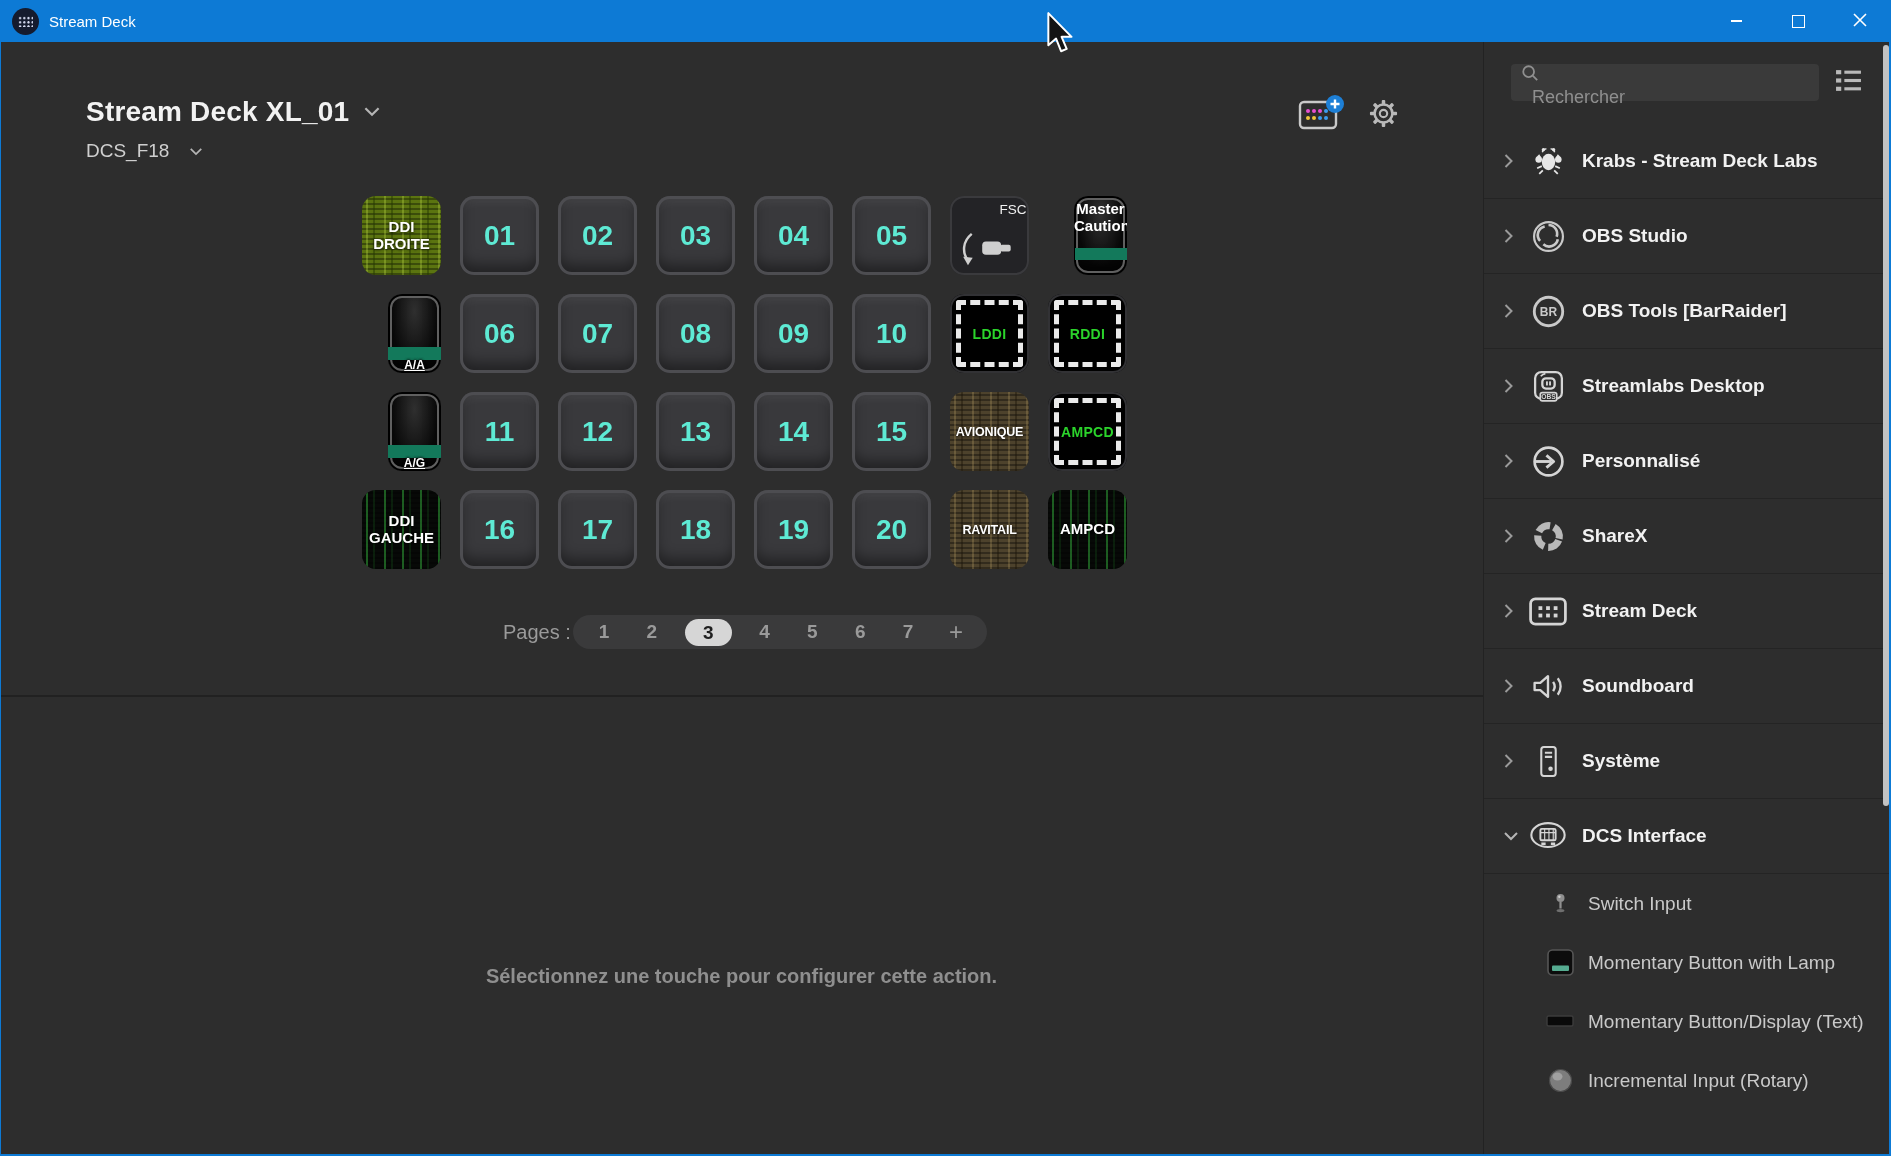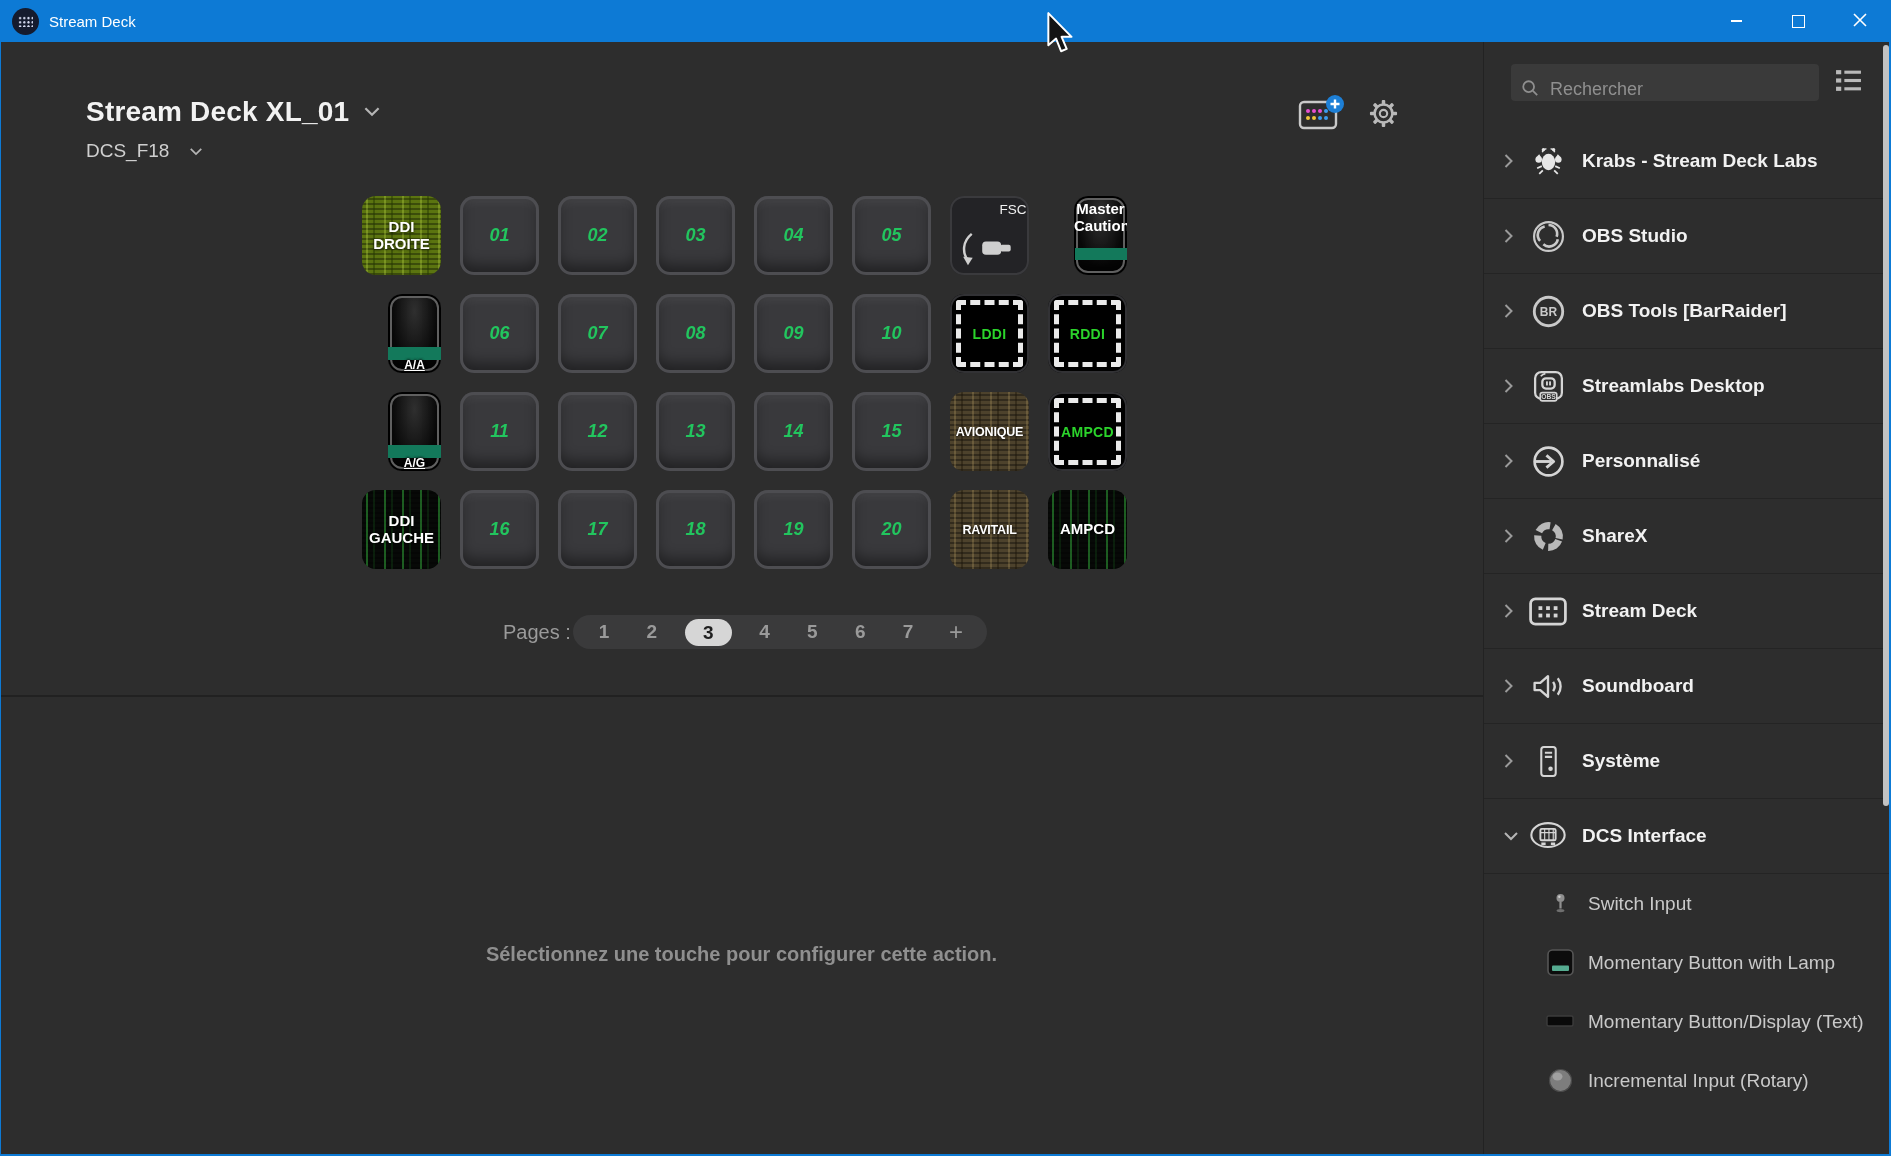--- a/index.html
+++ b/index.html
@@ -29,21 +29,21 @@
   .sub-chev svg{width:14px;height:9px;}
   .top-actions{position:absolute;left:1298px;top:94px;display:flex;align-items:center;gap:22px;}
   .icon-btn{background:none;border:none;padding:0;display:flex;cursor:default;}
 
   
   .key-grid{position:absolute;left:362px;top:196px;display:grid;
             grid-template-columns:repeat(8,79px);grid-auto-rows:79px;gap:19px;}
   .key{position:relative;border-radius:14px;overflow:hidden;}
   .key.number{background:#39393c;display:flex;align-items:center;justify-content:center;
       box-shadow:inset 0 0 0 3px #4d4d51,inset 0 -10px 14px rgba(0,0,0,.42),inset 0 7px 8px rgba(255,255,255,.05);}
-  .key.number .num{color:#22c55e;font-size:18px;font-weight:700;font-style:italic;}
+  .key.number .num{color:#5eead4;font-size:28px;font-weight:700;}
 
   .mx{background-color:var(--mx-base);display:flex;align-items:center;justify-content:center;}
   .mx::before{content:"";position:absolute;inset:0;
      background-image:
        repeating-linear-gradient(90deg,transparent 0 4px,var(--mx-a) 4px 6px,transparent 6px 11px,var(--mx-b) 11px 13px,transparent 13px 18px),
        repeating-linear-gradient(0deg,rgba(0,0,0,.35) 0 2px,transparent 2px 5px);}
   .mx .lbl{position:relative;z-index:1;color:#fff;font-weight:700;font-size:15px;
            text-align:center;line-height:1.12;text-shadow:0 1px 3px rgba(0,0,0,.75);}
   .matrix-olive{--mx-base:var(--matrix-olive,#5b7410);--mx-a:rgba(205,235,80,.28);--mx-b:rgba(35,55,0,.45);}
   .matrix-brown{--mx-base:var(--matrix-brown,#4d422c);--mx-a:rgba(215,185,115,.22);--mx-b:rgba(25,18,6,.4);}
@@ -74,27 +74,27 @@
   .pages-label{position:absolute;left:503px;top:621px;font-size:20px;color:#9a9a9a;}
   .pages-pill{position:absolute;left:573px;top:615px;width:414px;height:34px;background:#3a3a3b;
       border-radius:17px;display:flex;align-items:center;justify-content:space-between;
       padding:0 16px;box-sizing:border-box;}
   .page-item{min-width:30px;text-align:center;color:#9a9a9a;font-size:19px;font-weight:600;}
   .page-item.selected{background:var(--selected-page-bg,#d6d6d6);color:#1f1f1f;border-radius:14px;
       width:47px;min-width:47px;height:27px;line-height:27px;}
   .page-item.plus{font-size:24px;font-weight:400;line-height:20px;}
 
   .main-divider{position:absolute;left:0;top:695px;width:1483px;height:2px;background:#212121;}
-  .bottom-message{position:absolute;left:0;top:943px;width:1483px;text-align:center;
+  .bottom-message{position:absolute;left:0;top:965px;width:1483px;text-align:center;
       color:#8f8f8f;font-size:20px;font-weight:700;}
 
   
   .sidebar{position:absolute;left:1483px;top:42px;width:408px;bottom:0;border-left:1px solid #222;box-sizing:border-box;}
   .search-box{position:absolute;left:27px;top:22px;width:308px;height:37px;background:#3a3a3a;
-      border-radius:4px;display:flex;align-items:flex-end;padding:0 10px;box-sizing:border-box;}
+      border-radius:4px;display:flex;align-items:flex-start;padding:0 10px;box-sizing:border-box;flex-direction:column;}
   .search-box input{background:transparent;border:none;outline:none;color:#ddd;font-size:18px;
       margin-left:9px;width:240px;font-family:"Liberation Sans",sans-serif;}
   .search-box input::placeholder{color:#8f8f8f;}
   .listview-btn{position:absolute;left:351px;top:27px;}
   .cat-list{position:absolute;left:0;top:82px;width:100%;}
   .cat-row{height:75px;display:flex;align-items:center;border-bottom:1px solid #242424;
       padding-left:19px;box-sizing:border-box;}
   .cat-chevron{width:16px;display:flex;}
   .cat-chevron svg{width:11px;height:16px;}
   .cat-chevron.open svg{width:16px;height:10px;}

